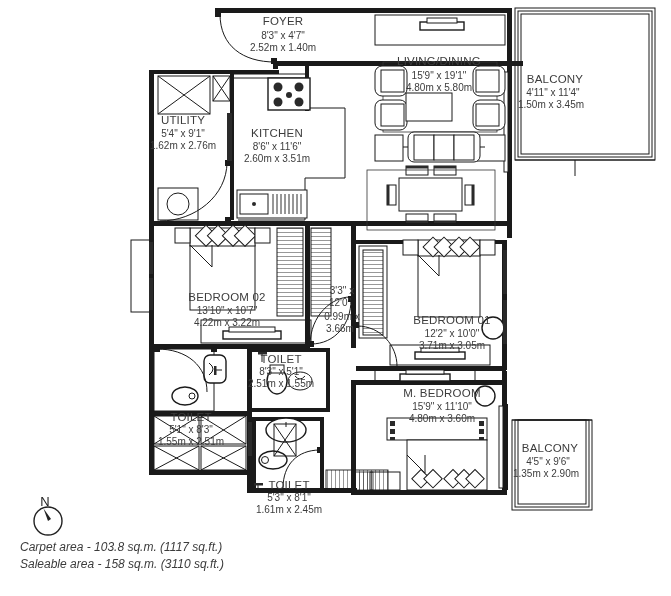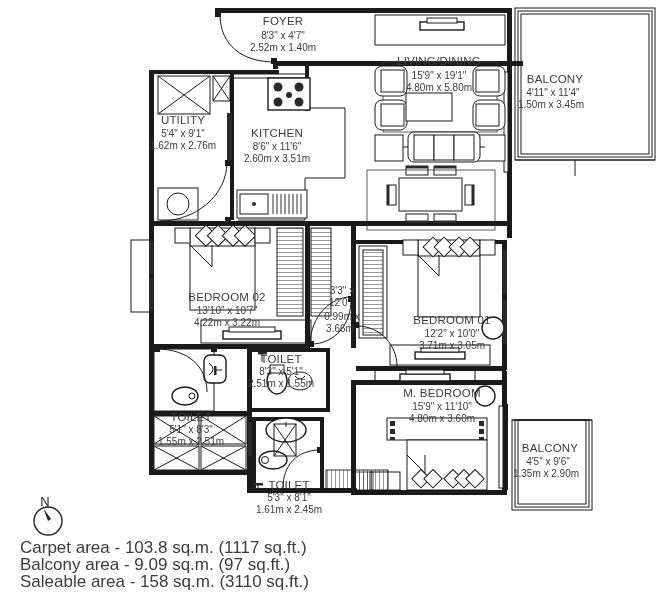--- a/index.html
+++ b/index.html
@@ -48,23 +48,24 @@
     text-anchor: middle;
   }
   #legend-block {
     position: absolute;
     left: 20px;
     top: 539px;
     line-height: 17px;
   }
   #legend-block div {
     font-family: "Liberation Sans", sans-serif;
-    font-size: 17px;
+    font-size: 12px;
     color: #3c3c3c;
     white-space: nowrap;
+    font-style: italic;
   }
 </style>
 </head>
 <body>
 
 <div id="plan-root">
 <svg class="plan" viewBox="0 0 671 596" xmlns="http://www.w3.org/2000/svg">
 
   <defs>
     <pattern id="wardhatch" width="4" height="4" patternUnits="userSpaceOnUse" patternTransform="rotate(0)">
@@ -489,15 +490,14 @@
     <text class="compass-letter" x="30" y="506">N</text>
     <circle cx="33" cy="521" r="14" fill="none" stroke="#222" stroke-width="1.4"></circle>
     <path d="M 33 521 L 28.5 508.5 L 36 519 Z" fill="#222"></path>
   </g>
 
 </svg>
 </div>
 
 <div id="legend-block">
   <div>Carpet area - 103.8 sq.m. (1117 sq.ft.)</div>
-  <div>Balcony area - 9.09 sq.m. (97 sq.ft.)</div>
   <div>Saleable area - 158 sq.m. (3110 sq.ft.)</div>
 </div>
 
 </body></html>

